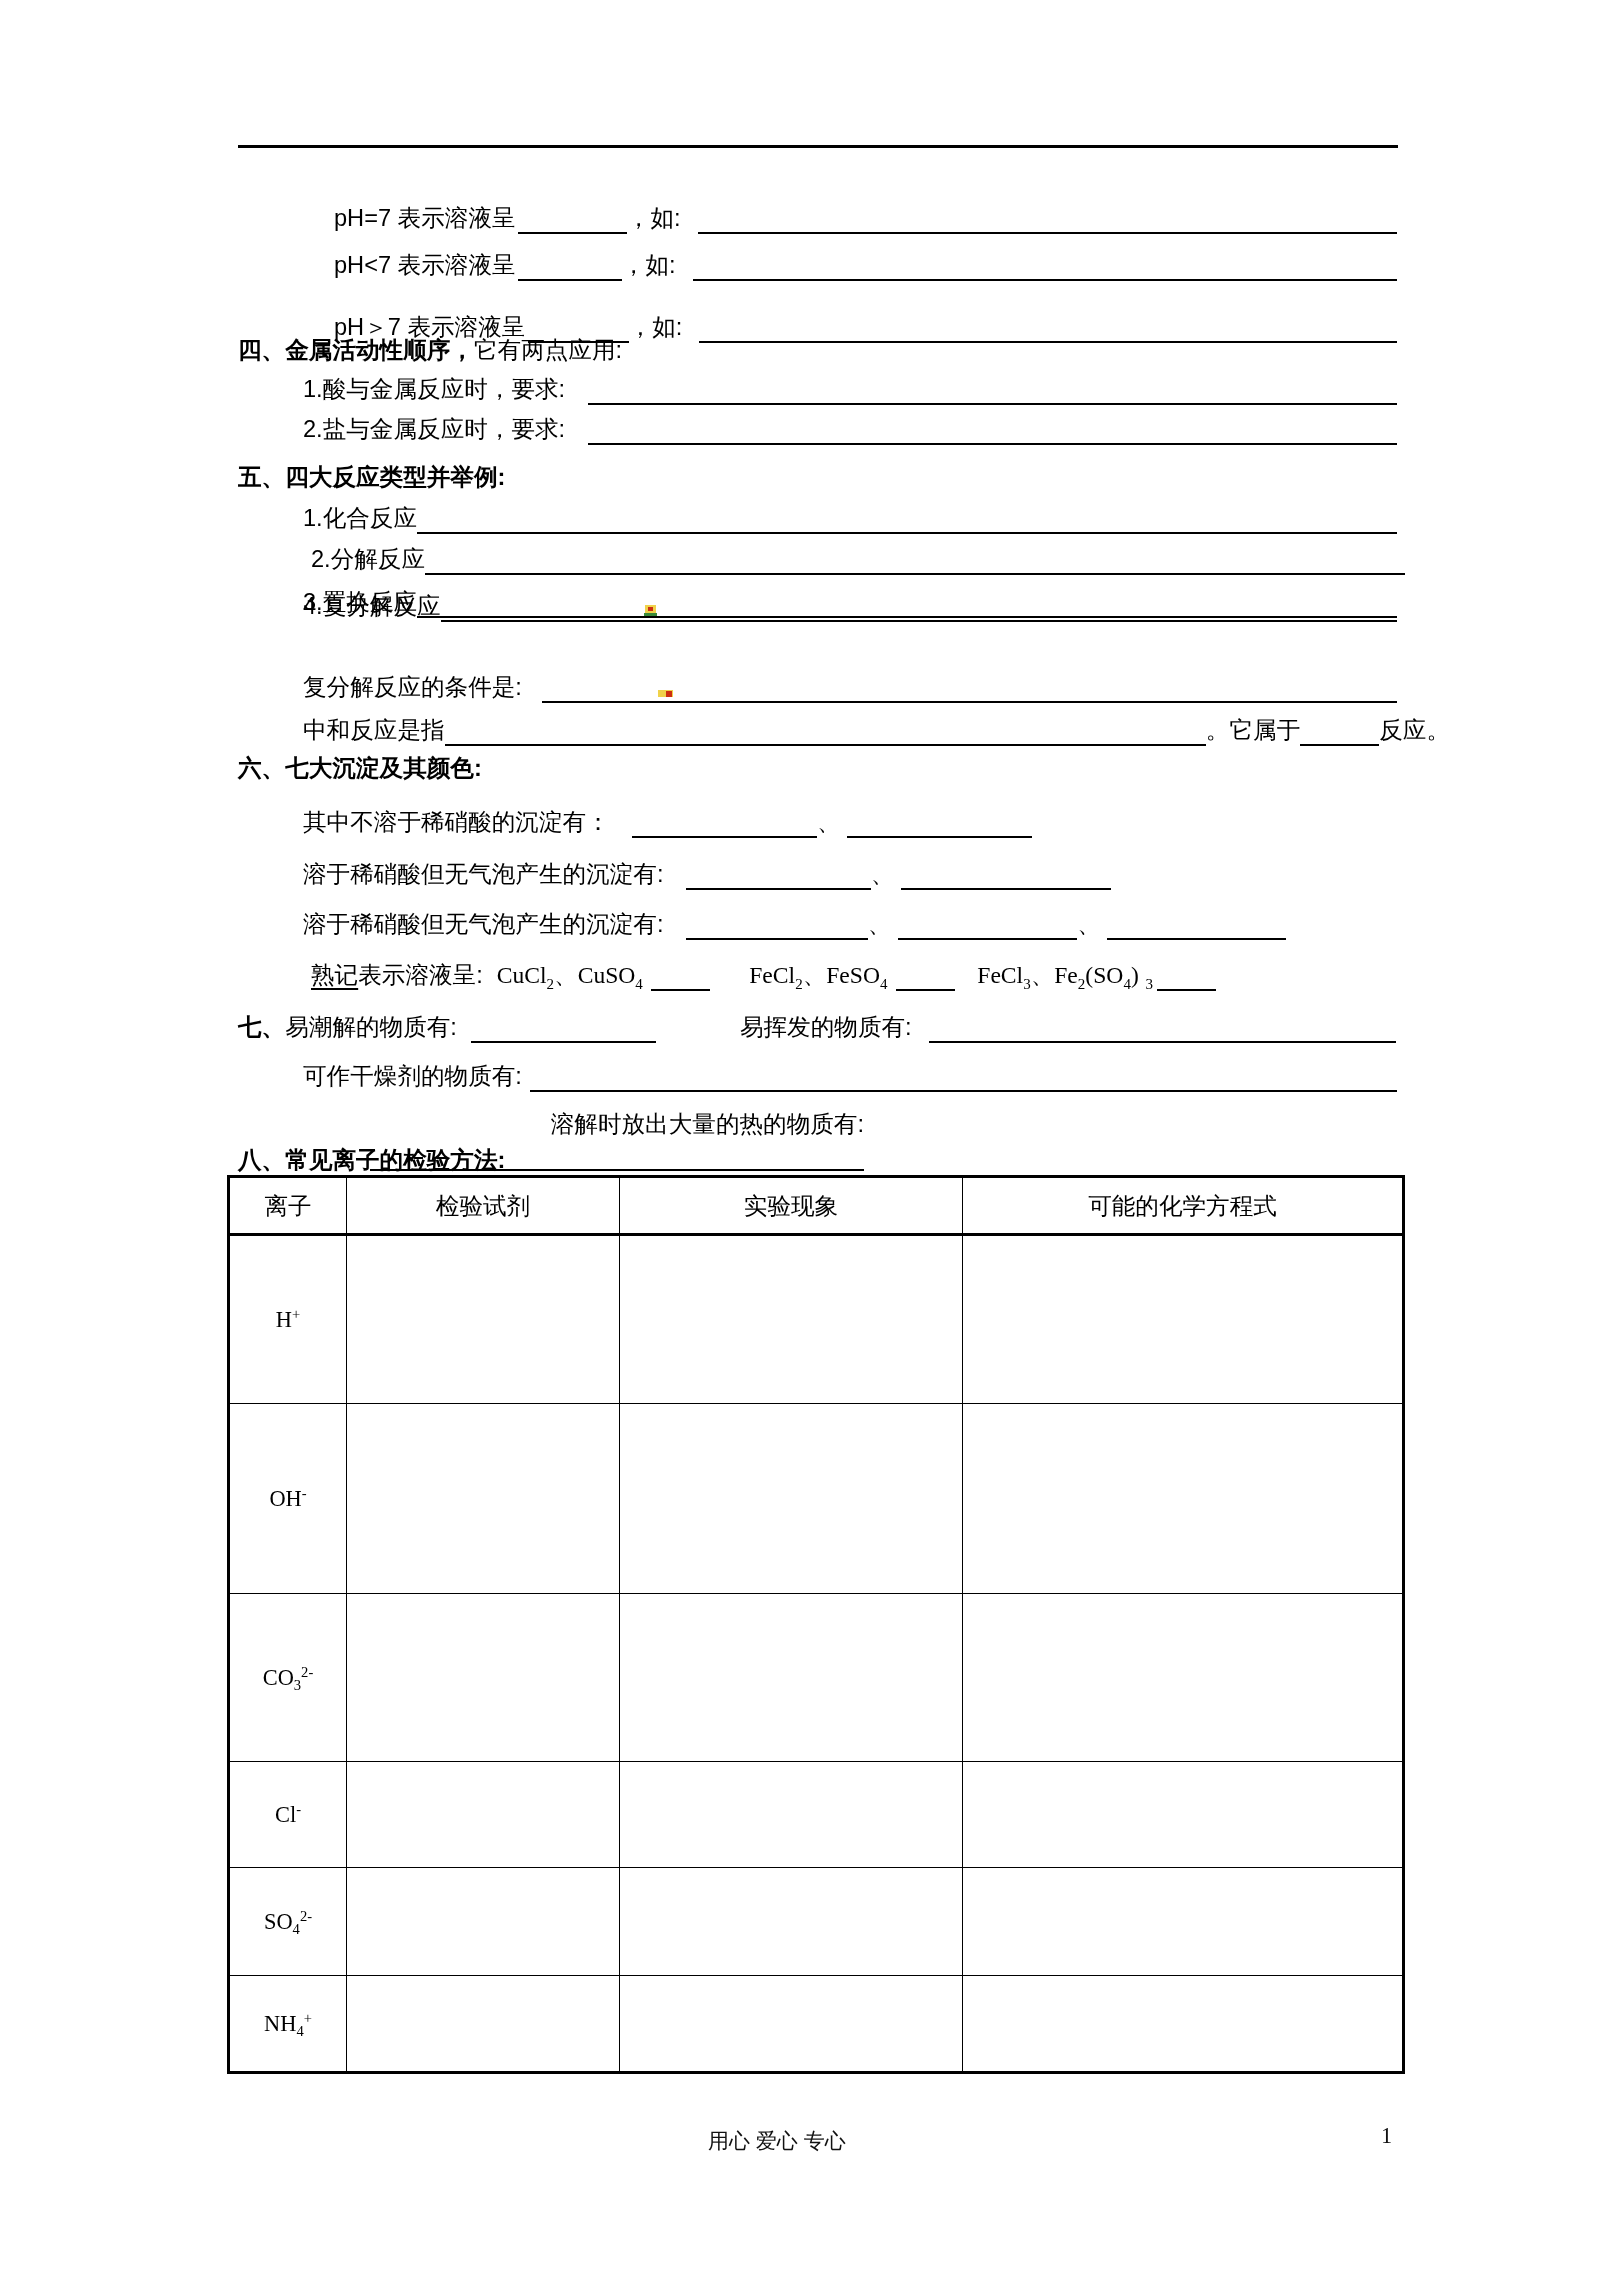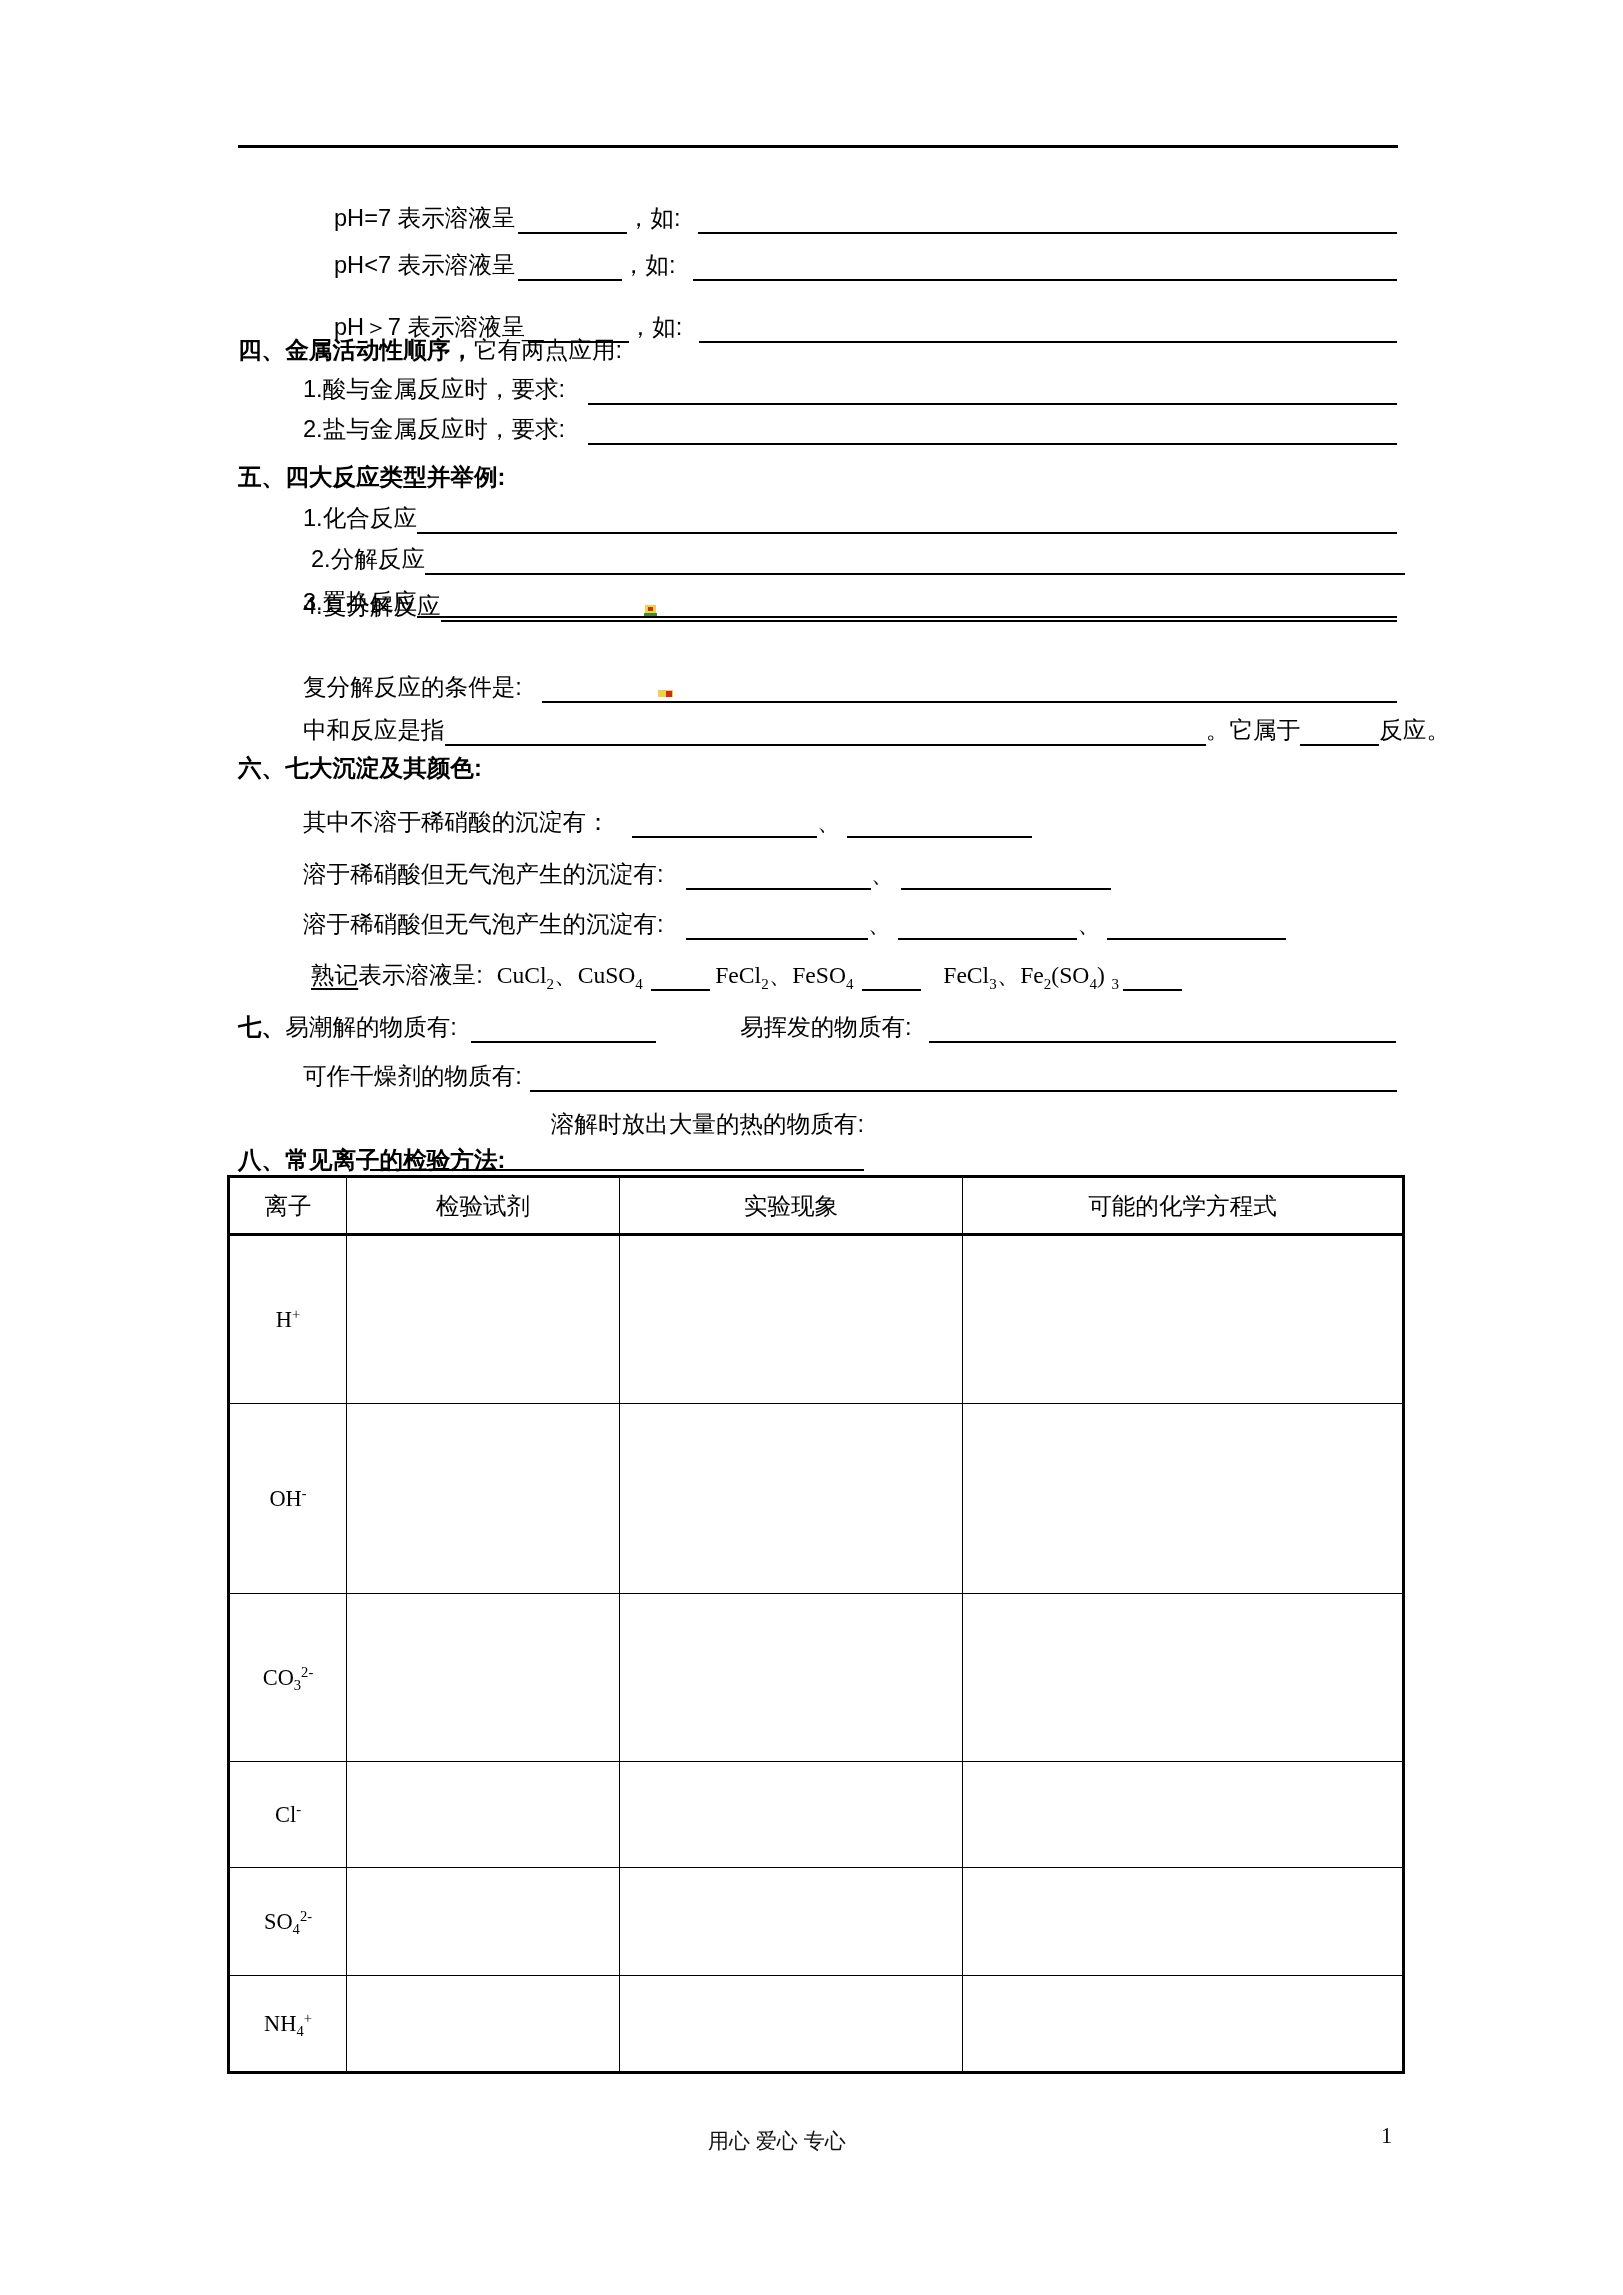--- a/index.html
+++ b/index.html
@@ -128,21 +128,21 @@
     <span>、</span>
     <span class="blank" style="width:179px;margin-left:6.7px;"></span>
     <span>、</span>
     <span class="blank" style="width:179px;margin-left:6.7px;"></span>
   </div>
   <div class="line" style="left:303px;top:960px;">
     <span class="u">熟记</span>
     <span>表示溶液呈:</span>
     <span class="serif" style="margin-left:14px;"><span>CuCl</span><sub>2</sub><span>、</span><span>CuSO</span><sub>4</sub></span>
     <span class="blank" style="width:59px;margin-left:8.4px;"></span>
-    <span class="serif" style="margin-left:5px;"><span>FeCl</span><sub>2</sub><span>、</span><span>FeSO</span><sub>4</sub></span>
+    <span class="serif" style="margin-left:39px;"><span>FeCl</span><sub>2</sub><span>、</span><span>FeSO</span><sub>4</sub></span>
     <span class="blank" style="width:59px;margin-left:8.4px;"></span>
     <span class="serif" style="margin-left:22.4px;"><span>FeCl</span><sub>3</sub><span>、</span><span>Fe</span><sub>2</sub><span>(SO</span><sub>4</sub><span>)</span><sub class="sp3">3</sub></span>
     <span class="blank" style="width:59px;margin-left:4.5px;"></span>
   </div>
 
   <div class="line" style="left:238px;top:1012px;width:1158px;">
     <span class="b">七、</span>
     <span>易潮解的物质有:</span>
     <span class="blank" style="width:185px;margin-left:14px;"></span>
     <span style="margin-left:84px;">易挥发的物质有:</span>

